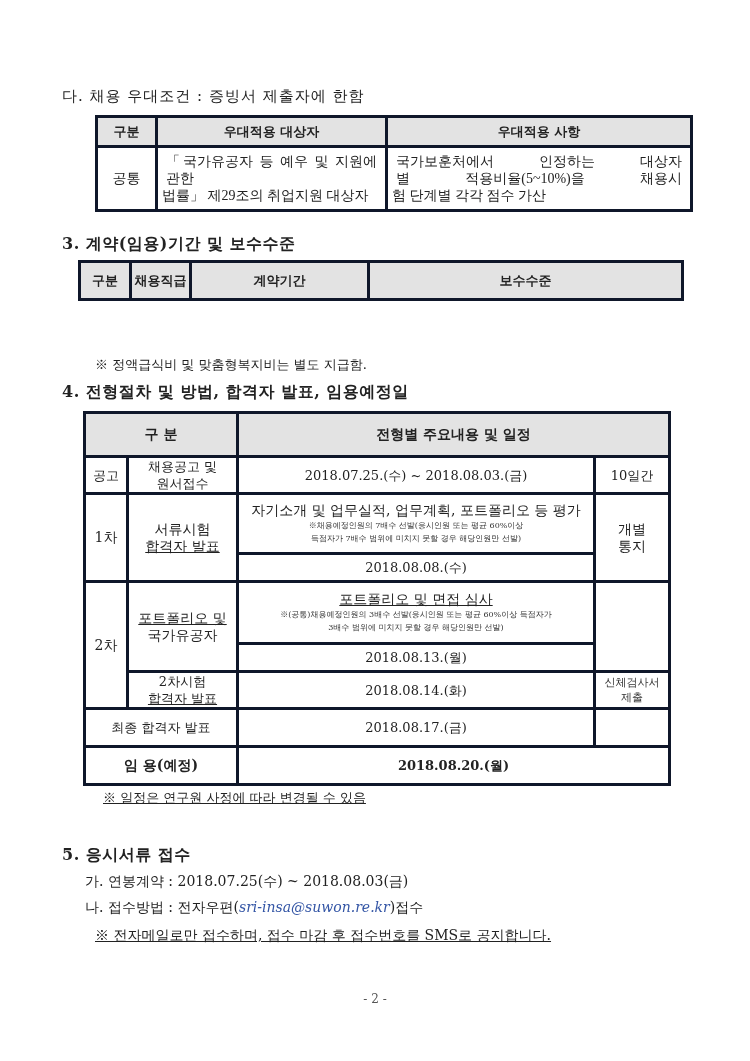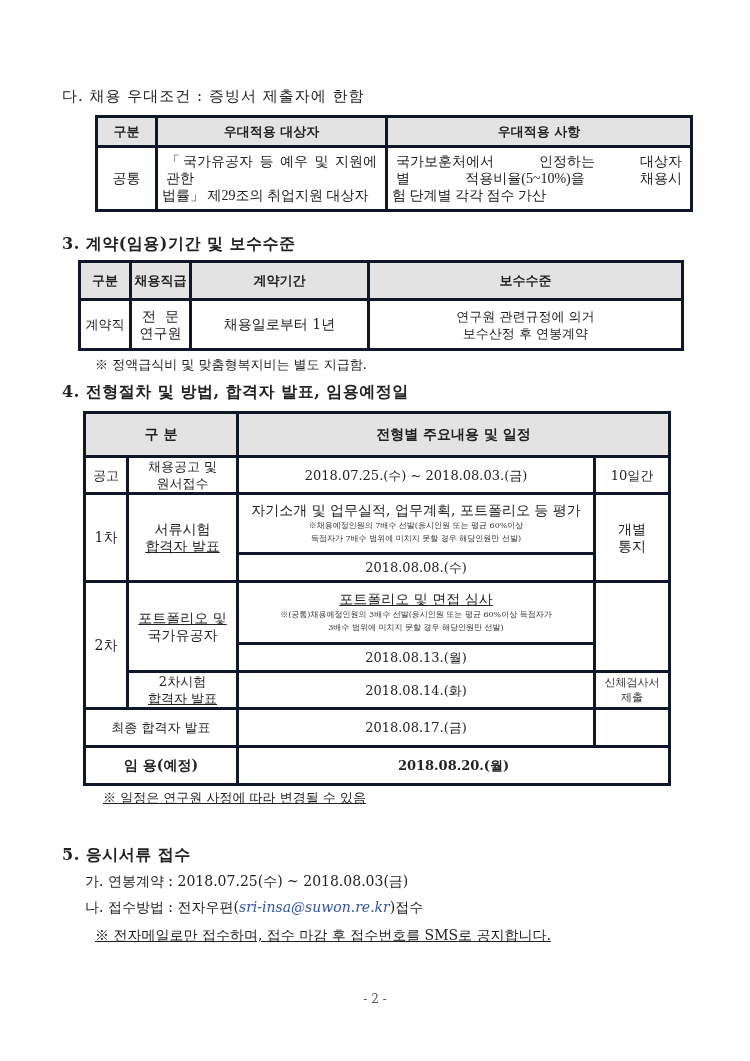--- a/index.html
+++ b/index.html
@@ -49,32 +49,20 @@
   </table>
 
 <div class="abs h-sec" style="left:62px;top:234px;">3. 계약(임용)기간 및 보수수준</div>
 <table class="outer" style="left:78px;top:260px;width:606px;">
   <tbody>
       <tr style="height:38px;">
     <th style="width:48px;">구분</th>
     <th style="width:57px;">채용직급</th>
     <th style="width:175px;">계약기간</th>
     <th>보수수준</th>
-  </tr>
-  <tr style="height:50px;">
-    <td>계약직</td>
-    <td class="big">
-      <div style="white-space:pre;">전  문</div>
-      <div>연구원</div>
-    </td>
-    <td class="big">채용일로부터 1년</td>
-    <td>
-      <div>연구원 관련규정에 의거</div>
-      <div>보수산정 후 연봉계약</div>
-    </td>
   </tr>
 </tbody>
   </table>
 <div class="abs note" style="left:95px;top:356px;">※ 정액급식비 및 맞춤형복지비는 별도 지급함.</div>
 
 <div class="abs h-sec" style="left:62px;top:382px;">4. 전형절차 및 방법, 합격자 발표, 임용예정일</div>
 <table class="outer" style="left:83px;top:411px;width:588px;border-radius:19px;">
   <tbody>
       <tr style="height:44px;">
     <th colspan="2" style="width:148px;" class="big">구 분</th>

